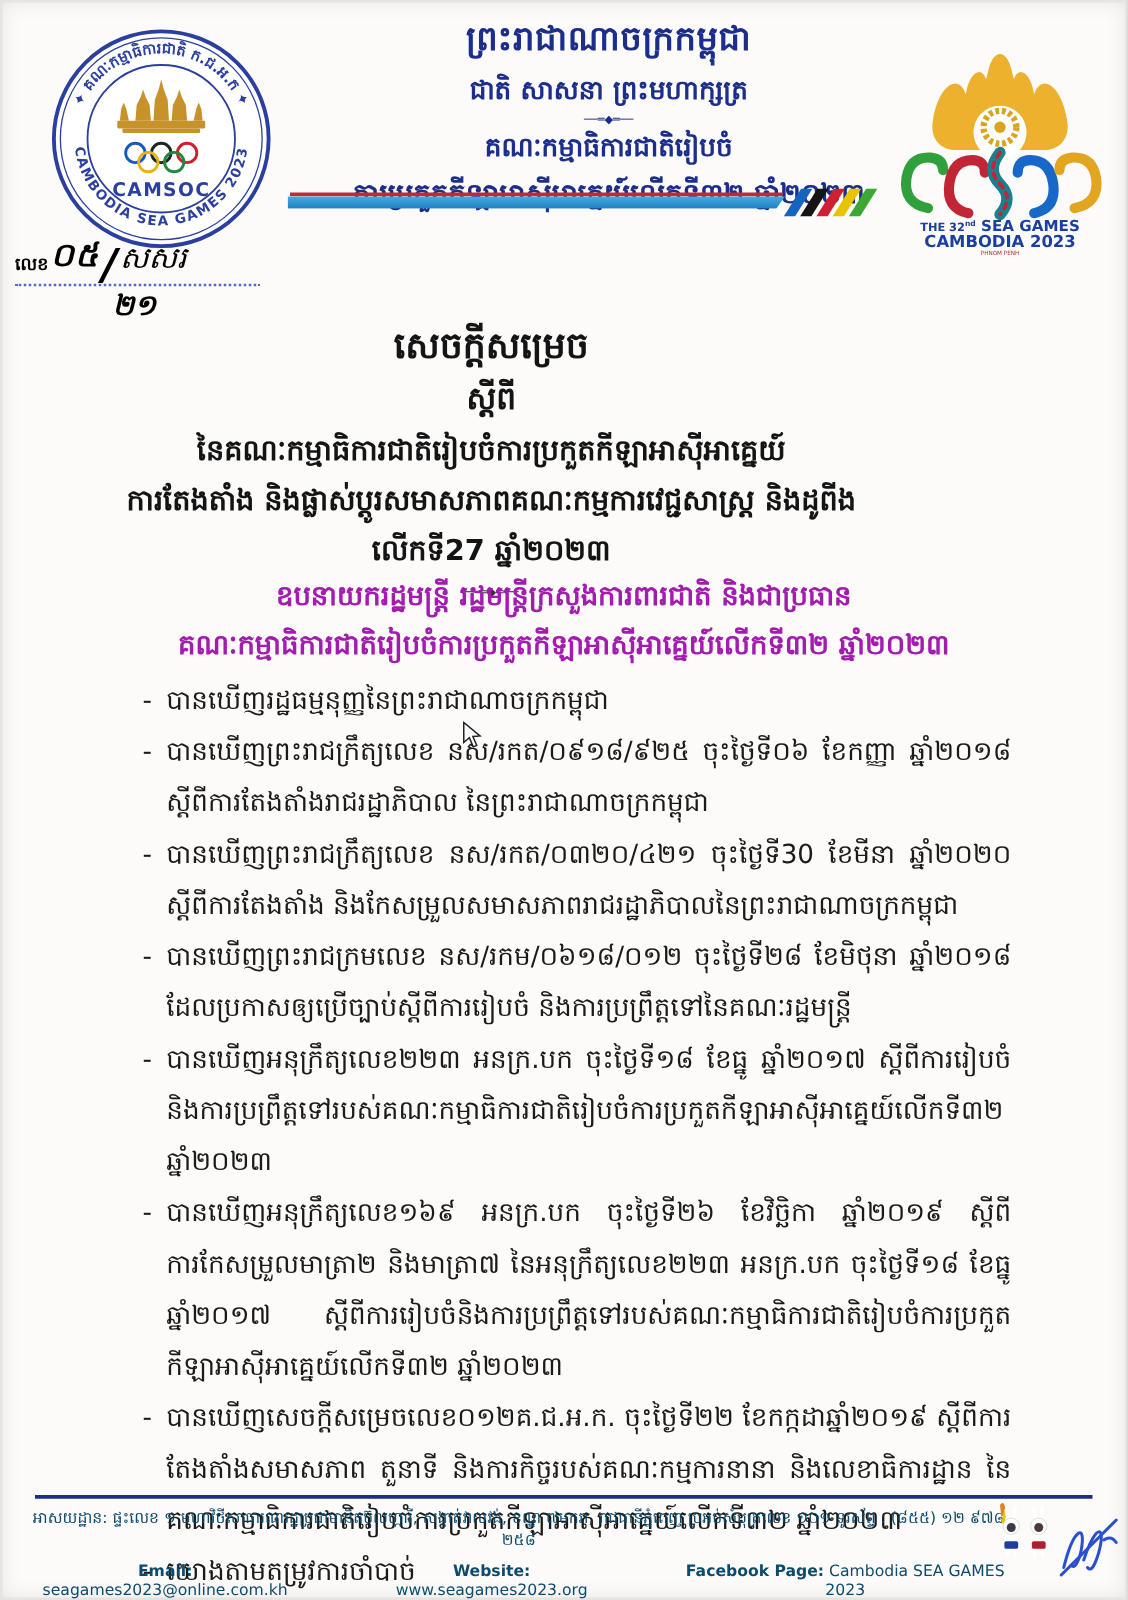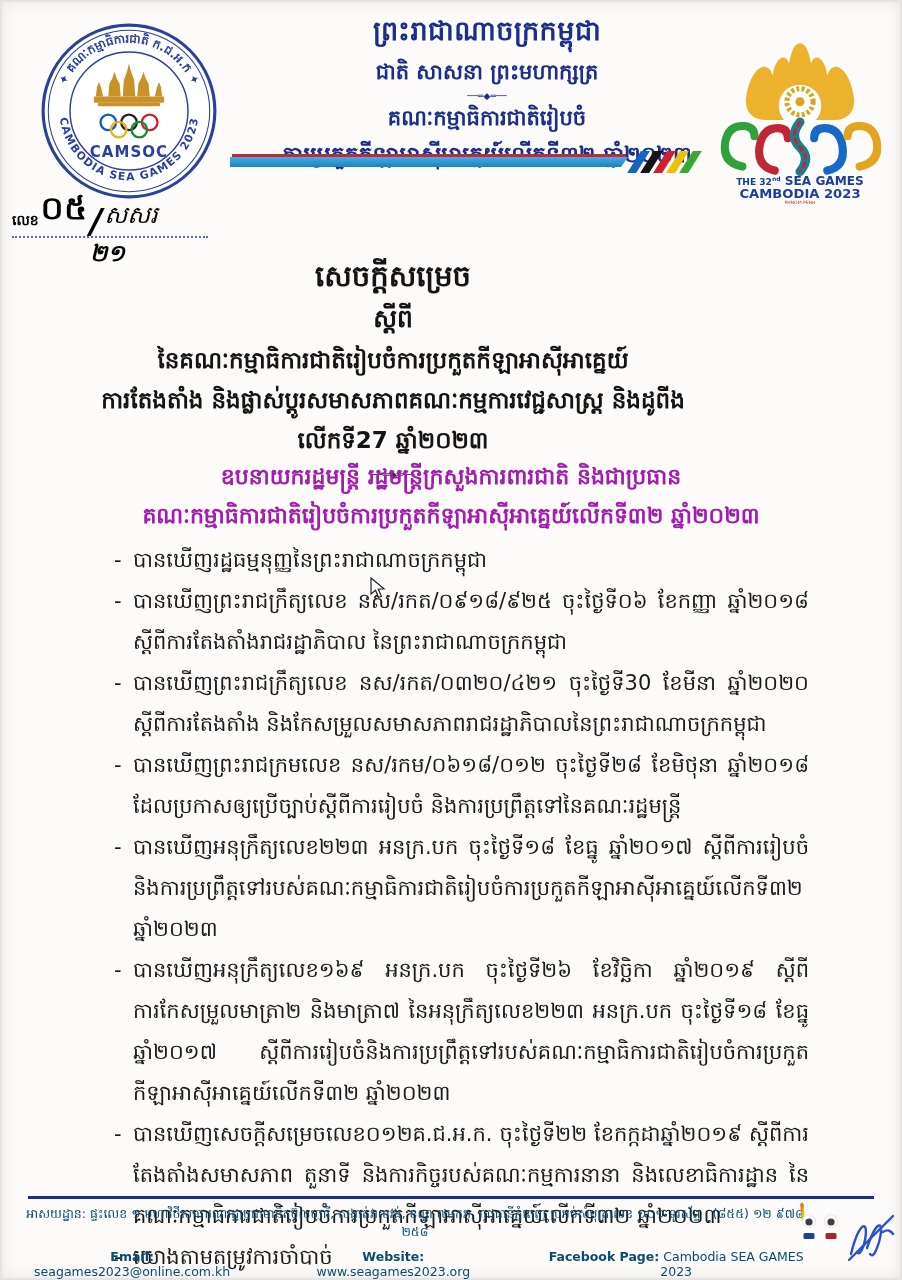--- a/index.html
+++ b/index.html
@@ -22,21 +22,21 @@
   .div-blue { position:absolute; left:0; top:4px; width:398px; height:10px;
               background:linear-gradient(180deg,#45aee0,#1e7fc2);
               clip-path:polygon(0 0,100% 0,calc(100% - 7px) 100%,0 100%); }
   .stripes { position:absolute; left:404px; top:-2px; height:22px; display:flex; gap:4px; }
   .stripe { width:9px; height:22px; transform:skewX(-32deg); }
   .seagames-logo { position:absolute; left:708px; top:30px; width:184px; height:176px; }
   
   .refnum { position:absolute; left:12px; top:188px; width:220px; color:#000000; }
   .ref-row { display:flex; align-items:flex-end; gap:2px; border-bottom:2px dotted #5668c8; padding-bottom:1px; width:196px; }
   .ref-label { font-size:14px; font-weight:700; padding-bottom:3px; }
-  .ref-num { font-size:32px; font-weight:700; letter-spacing:1px; }
+  .ref-num { font-size:26px; font-weight:700; font-style:italic; letter-spacing:1px; }
   .ref-slash { font-size:34px; font-weight:700; font-style:italic; line-height:28px; }
   .ref-code { font-size:24px; font-weight:400; font-style:italic; }
   .ref-sub { margin-left:78px; margin-top:1px; font-size:23px; font-weight:700; font-style:italic; }
   
   .title-block { position:absolute; left:0; top:258px; width:786px; text-align:center; color:#141414; }
   .t-decision { font-size:29px; font-weight:700; }
   .t-on { font-size:25px; font-weight:700; margin-top:3px; }
   .t-s { font-size:23px; font-weight:700; margin-top:7px; }
   .t-orn { margin-top:10px; font-size:10px; color:#333; }
   

